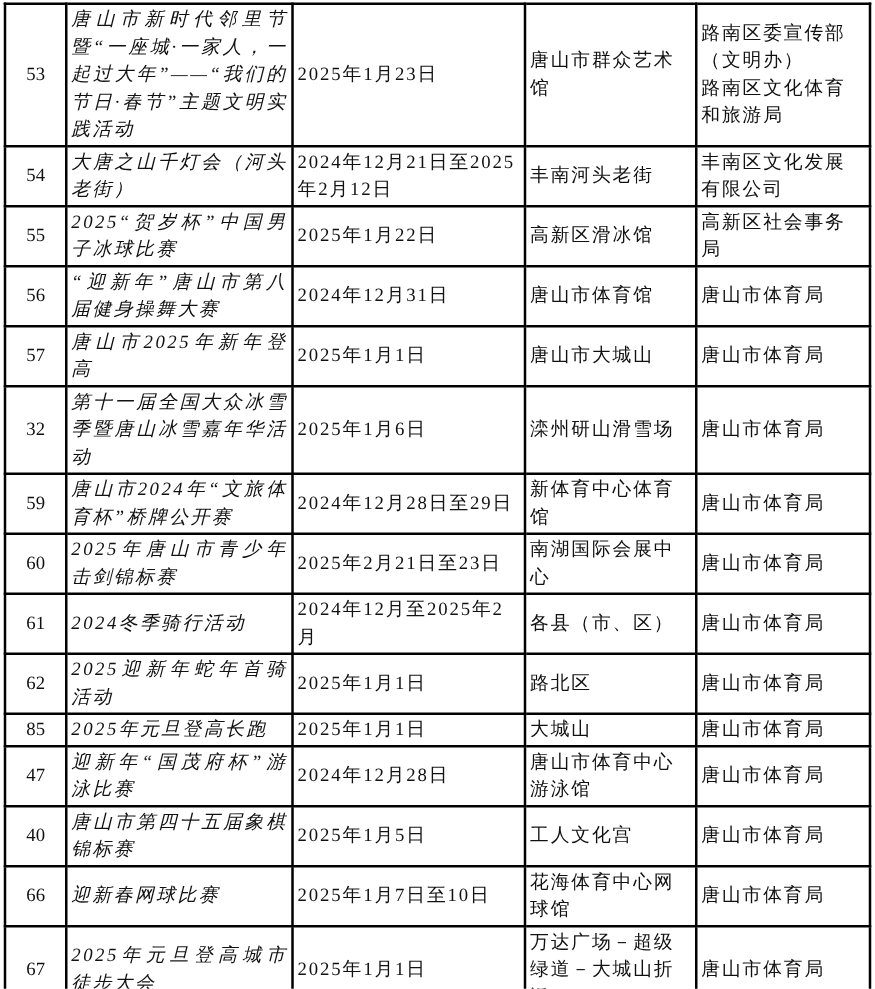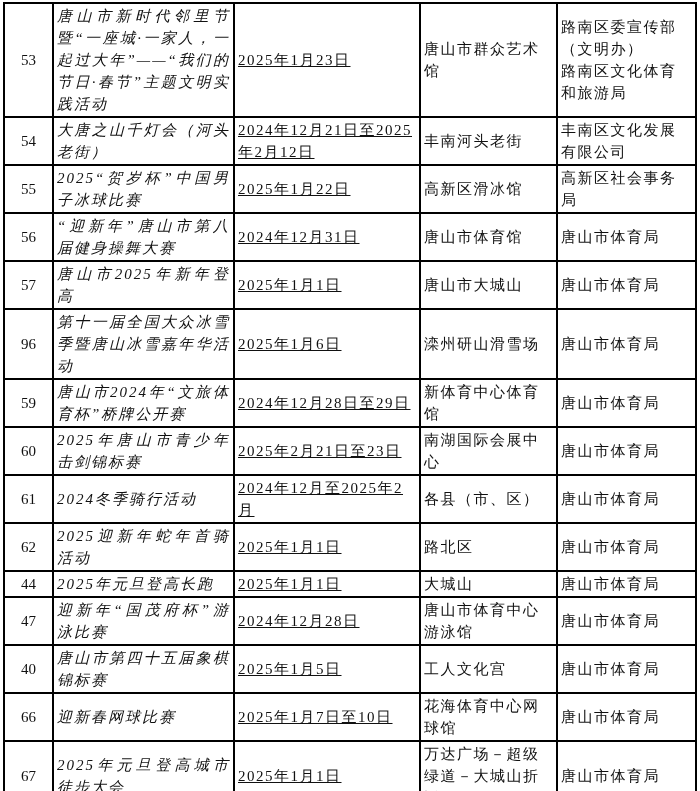--- a/index.html
+++ b/index.html
@@ -42,21 +42,20 @@
   td.col-event {
     text-align: justify;
     text-justify: inter-character;
     letter-spacing: 2px;
     padding: 1px 2px;
     font-style: italic;
   }
   td.col-date {
     text-align: left;
     letter-spacing: 1.5px;
-    text-decoration: underline;
   }
   td.col-venue {
     text-align: left;
     letter-spacing: 1.5px;
     padding: 1px 2px;
     margin-left: 48px;
   }
   td.col-org {
     text-align: left;
     letter-spacing: 1.5px;
@@ -108,21 +107,21 @@
           <td class="col-org">唐山市体育局</td>
         </tr>
         <tr>
           <td class="col-no">57</td>
           <td class="col-event">唐山市2025年新年登高</td>
           <td class="col-date">2025年1月1日</td>
           <td class="col-venue">唐山市大城山</td>
           <td class="col-org">唐山市体育局</td>
         </tr>
         <tr>
-          <td class="col-no">96</td>
+          <td class="col-no">32</td>
           <td class="col-event">第十一届全国大众冰雪季暨唐山冰雪嘉年华活动</td>
           <td class="col-date">2025年1月6日</td>
           <td class="col-venue">滦州研山滑雪场</td>
           <td class="col-org">唐山市体育局</td>
         </tr>
         <tr>
           <td class="col-no">59</td>
           <td class="col-event">唐山市2024年“文旅体育杯”桥牌公开赛</td>
           <td class="col-date">2024年12月28日至29日</td>
           <td class="col-venue">新体育中心体育馆</td>
@@ -143,21 +142,21 @@
           <td class="col-org">唐山市体育局</td>
         </tr>
         <tr>
           <td class="col-no">62</td>
           <td class="col-event">2025迎新年蛇年首骑活动</td>
           <td class="col-date">2025年1月1日</td>
           <td class="col-venue">路北区</td>
           <td class="col-org">唐山市体育局</td>
         </tr>
         <tr>
-          <td class="col-no">44</td>
+          <td class="col-no">85</td>
           <td class="col-event">2025年元旦登高长跑</td>
           <td class="col-date">2025年1月1日</td>
           <td class="col-venue">大城山</td>
           <td class="col-org">唐山市体育局</td>
         </tr>
         <tr>
           <td class="col-no">47</td>
           <td class="col-event">迎新年“国茂府杯”游泳比赛</td>
           <td class="col-date">2024年12月28日</td>
           <td class="col-venue">唐山市体育中心游泳馆</td>

